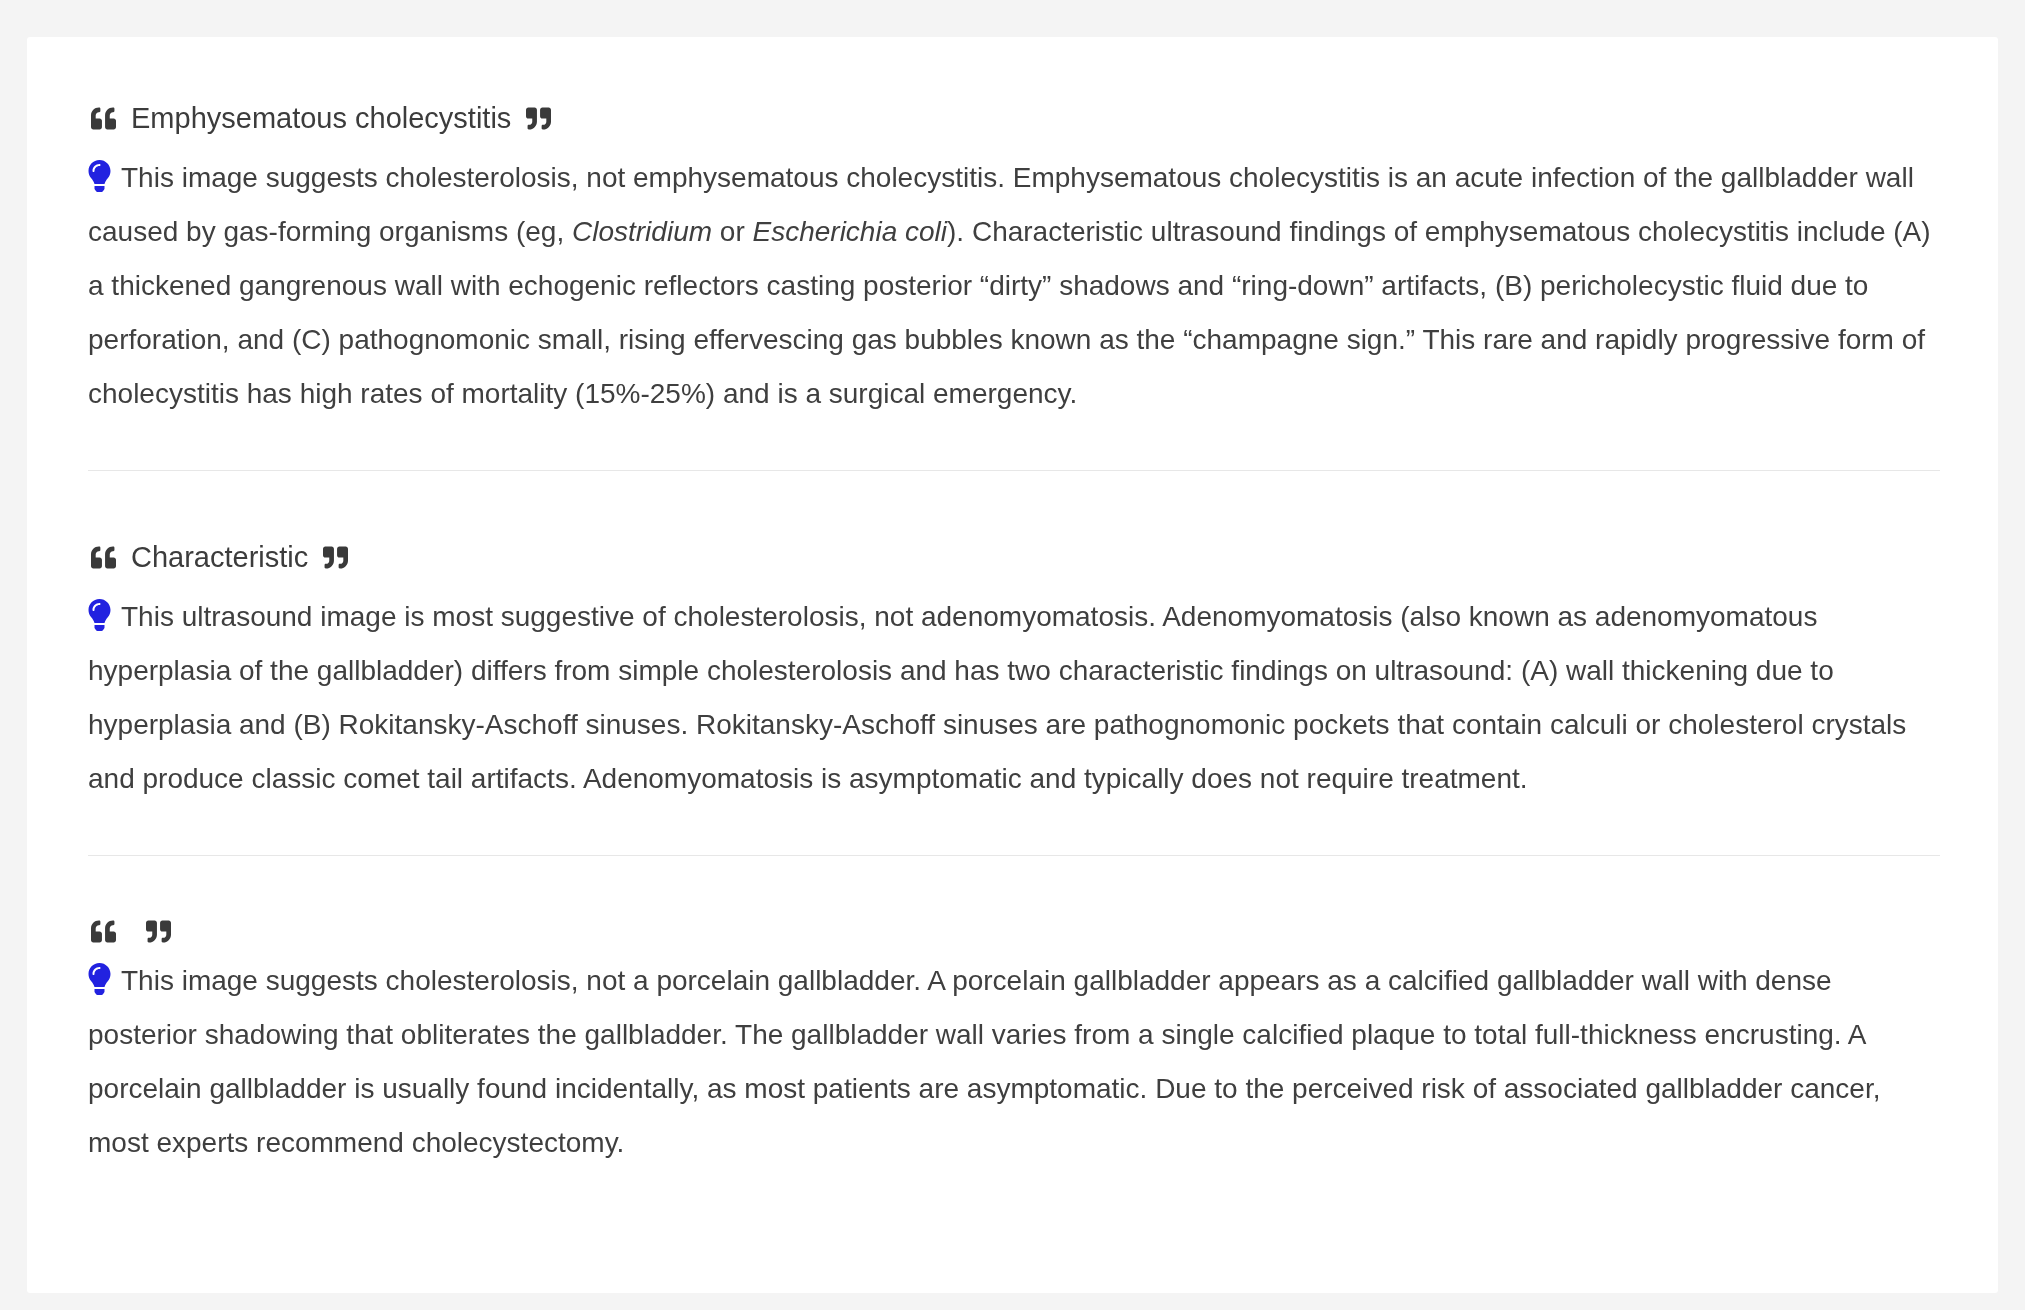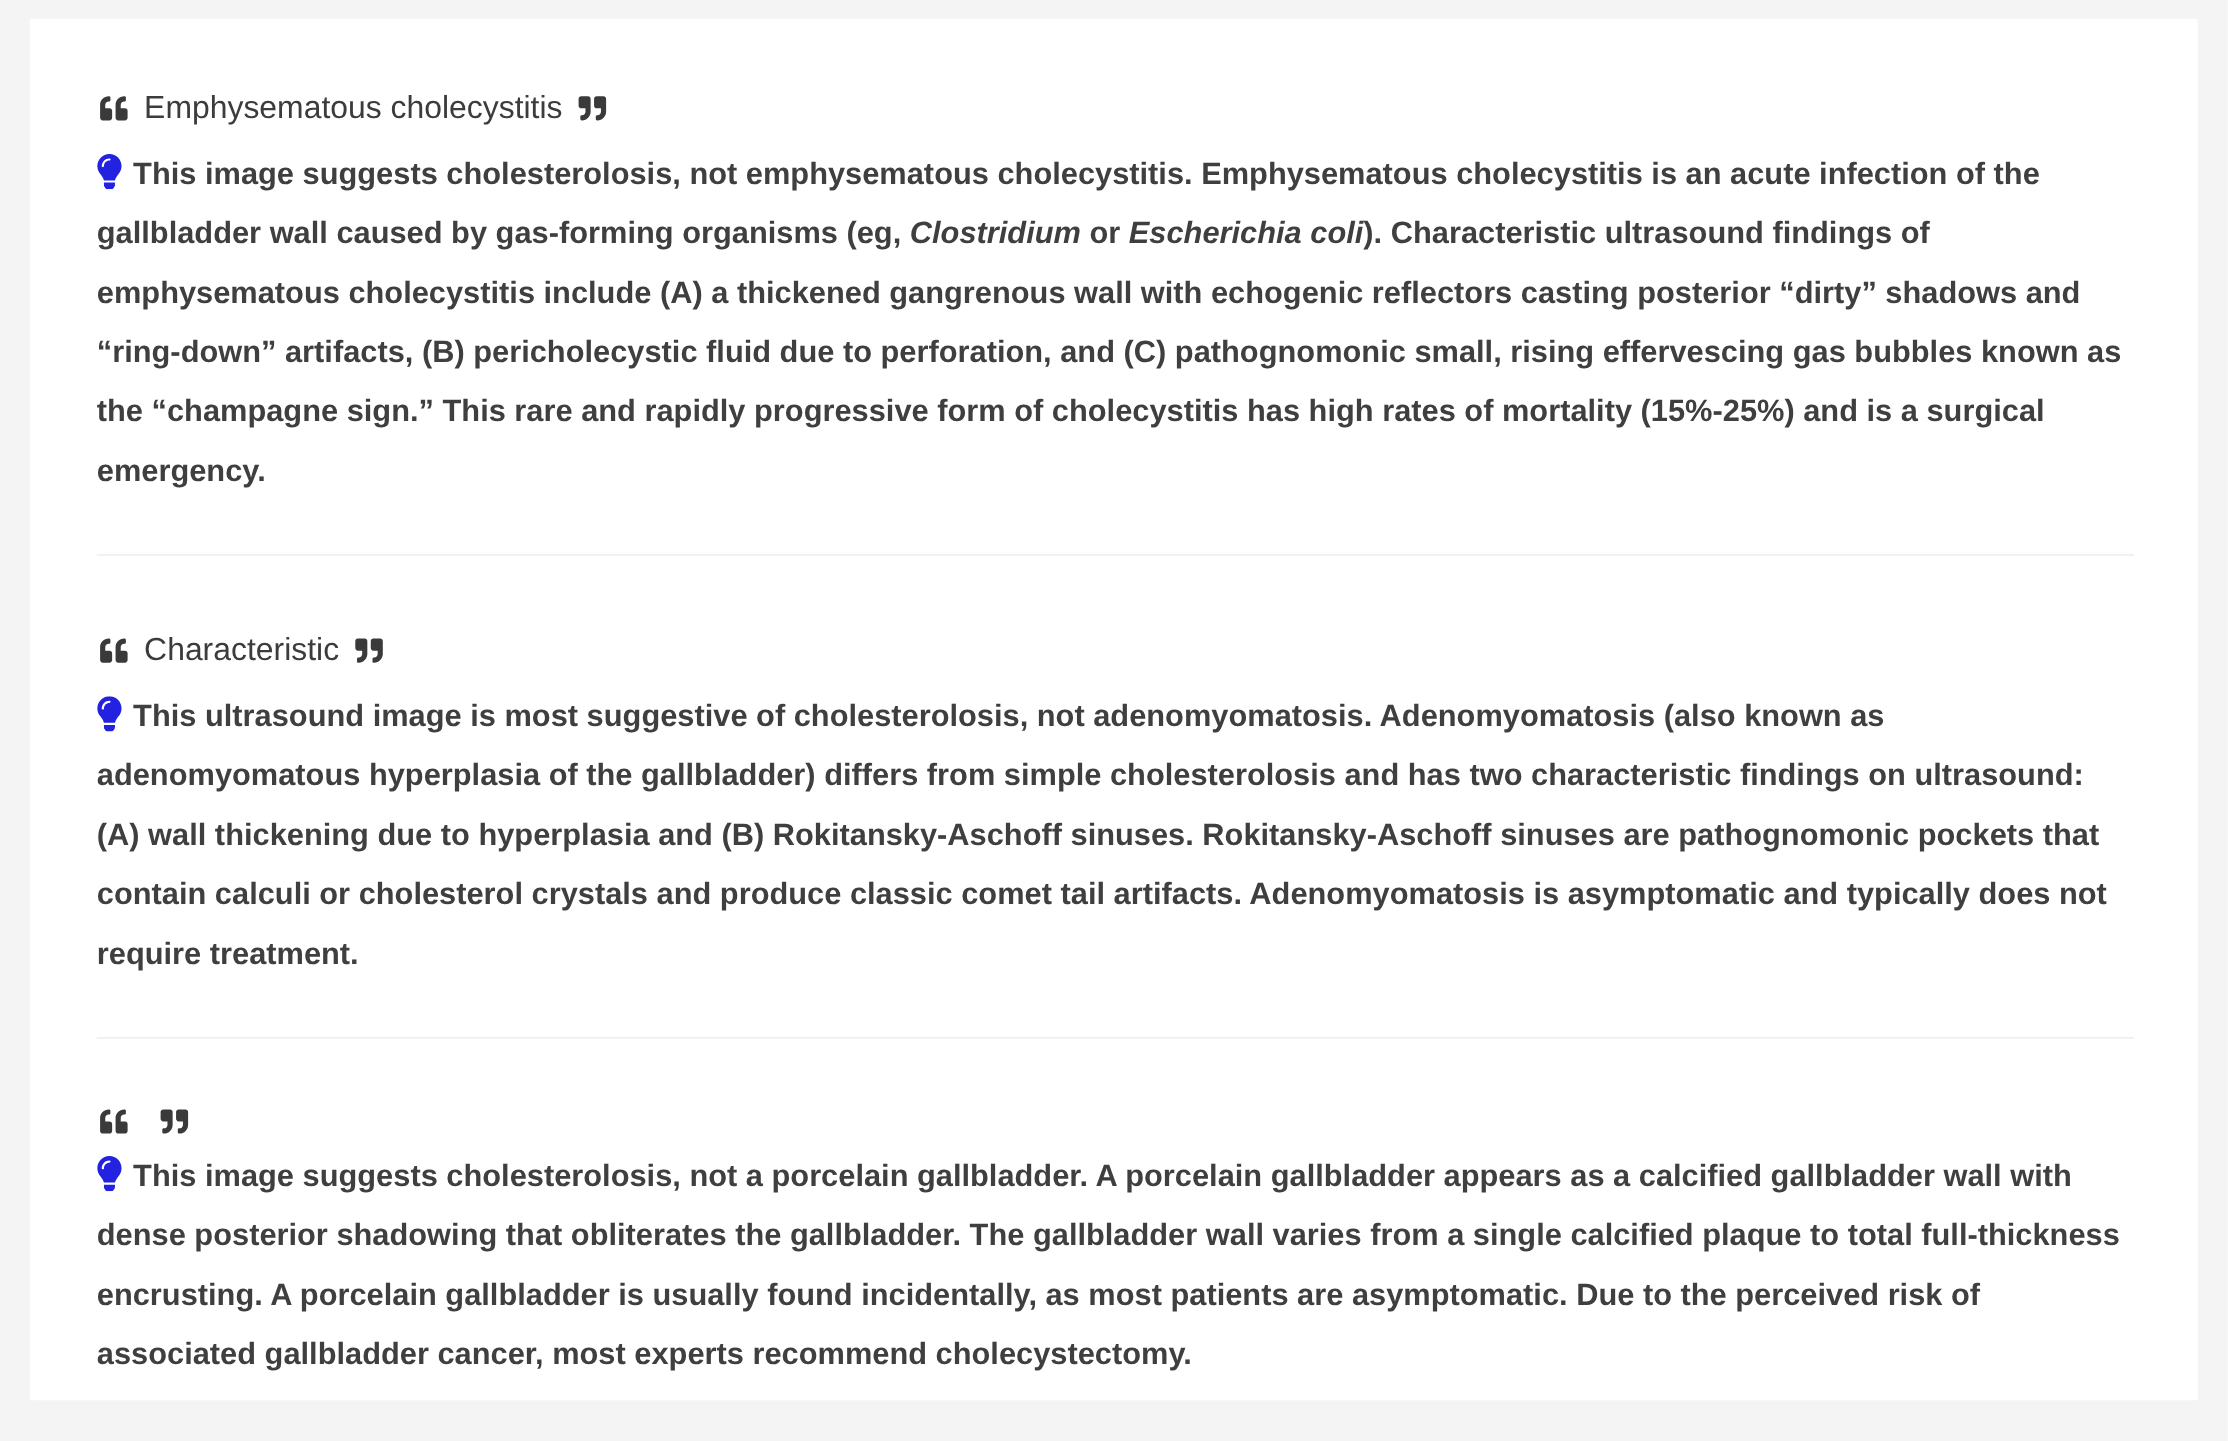--- a/index.html
+++ b/index.html
@@ -10,21 +10,21 @@
   }
   .page {
     width: 2025px;
     height: 1310px;
     background: #f4f4f4;
     box-sizing: border-box;
   }
   .card {
     position: absolute;
     left: 27px;
-    top: 17px;
+    top: 37px;
     width: 1971px;
     height: 1256px;
     background: #ffffff;
     border-radius: 3px;
     box-sizing: border-box;
     padding: 58px 58px 90px 61px;
     overflow: hidden;
   }
   .section-title {
     margin: 0 0 10px 0;
@@ -41,21 +41,20 @@
     fill: #3a3a3a;
     flex: none;
   }
   .quote-icon.open { margin-right: 12px; }
   .quote-icon.close { margin-left: 12px; }
   .section-body {
     margin: 0;
     font-size: 28px;
     line-height: 54px;
     color: #3f3f3f;
-    font-weight: bold;
   }
   .bulb-icon {
     width: 23px;
     height: 32px;
     fill: #2222e0;
     vertical-align: -5px;
     margin-right: 10px;
   }
   .italic { font-style: italic; }
   hr.divider {

